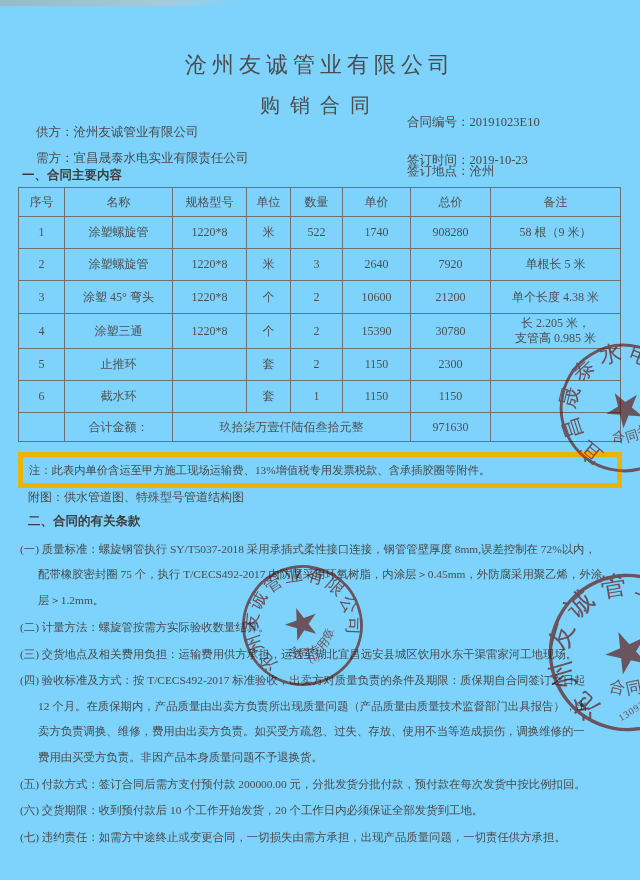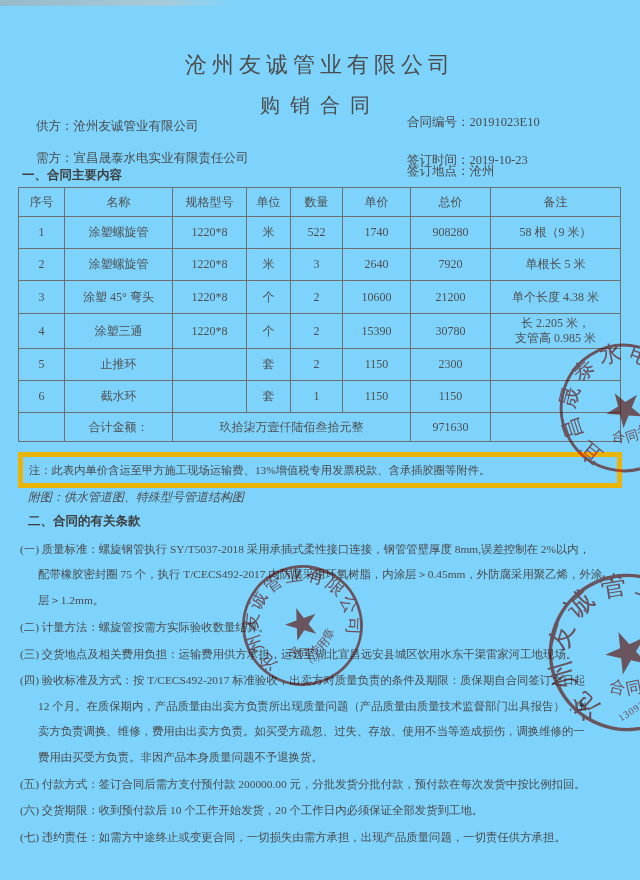--- a/index.html
+++ b/index.html
@@ -4,37 +4,37 @@
 <style>
   html,body{margin:0;padding:0;background:#d8d8d8;}
   .page{position:relative;width:640px;height:880px;background:#7dd3fc;overflow:hidden;
         font-family:"Liberation Serif","DejaVu Serif",serif;color:#474747;}
   .abs{position:absolute;}
   .scan-streak{left:0;top:0;width:238px;height:6px;
         background:linear-gradient(90deg,#a9a7a3 0%,#c6c4c0 70%,rgba(198,196,192,0));opacity:.55;}
   .title{left:0;top:50px;width:100%;text-align:center;font-size:22px;letter-spacing:5px;color:#4c4c4c;}
   .subtitle{left:0;top:92px;width:100%;text-align:center;font-size:20px;letter-spacing:10px;color:#4c4c4c;}
   .info{font-size:12.5px;white-space:nowrap;color:#4a4a4a;}
-  .supplier{left:36px;top:118px;}
+  .supplier{left:36px;top:124px;}
   .buyer{left:36px;top:150px;}
   .meta-no{left:407px;top:114px;}
   .meta-place{left:407px;top:133px;margin-top:30px;}
   .meta-date{left:407px;top:152px;}
   .sec-heading{font-size:12.5px;font-weight:bold;color:#3e3e3e;white-space:nowrap;}
   .s1{left:22px;top:167px;}
   table.items{position:absolute;left:18px;top:187px;border-collapse:collapse;table-layout:fixed;}
   table.items td,table.items th{border:1px solid #6f6f6f;font-size:12px;font-weight:normal;
         text-align:center;vertical-align:middle;padding:0 2px;color:#4f4f4f;overflow:hidden;}
   table.items th{height:28px;margin-left:14px;}
   .rh1{height:32px}.rh2{height:32px}.rh3{height:33px}.rh4{height:35px}.rh5{height:32px}.rh6{height:32px}.rht{height:29px}
   td.remark{font-size:11.5px;}
   td.pre{white-space:pre-line;line-height:15px;}
   .note-box{left:18px;top:452px;width:588px;height:26px;border:5px solid #eab308;
         font-size:11.3px;line-height:26px;padding-left:6px;white-space:nowrap;color:#4a4a4a;}
-  .attachment{left:28px;top:489px;font-size:12px;white-space:nowrap;font-style:italic;}
+  .attachment{left:28px;top:489px;font-size:12px;white-space:nowrap;}
   .s2{left:28px;top:513px;}
   .clauses{left:20px;top:537px;width:616px;font-size:11.4px;color:#4a4a4a;}
   .clause{margin:0 0 1.5px 0;}
   .c-line{white-space:nowrap;line-height:25.4px;height:25.4px;}
   .cont{padding-left:18px;}
   .seal{position:absolute;mix-blend-mode:multiply;opacity:.85;}
   .seal-ring{fill:none;stroke:#d24b43;stroke-width:4px;}
   .seal-star{fill:#d24b43;stroke:none;}
   .seal text{fill:#ce453e;}
   .ring-t{font-size:30px;letter-spacing:7px;}
@@ -159,21 +159,21 @@
   </tbody>
     </table>
 
   <div class="abs note-box">注：此表内单价含运至甲方施工现场运输费、13%增值税专用发票税款、含承插胶圈等附件。</div>
   <div class="abs info attachment">附图：供水管道图、特殊型号管道结构图</div>
 
   <div class="abs sec-heading s2">二、合同的有关条款</div>
 
   <div class="abs clauses">
     <div class="clause">
-      <div class="c-line">(一) 质量标准：螺旋钢管执行 SY/T5037-2018 采用承插式柔性接口连接，钢管管壁厚度 8mm,误差控制在 2%以内，</div>
+      <div class="c-line">(一) 质量标准：螺旋钢管执行 SY/T5037-2018 采用承插式柔性接口连接，钢管管壁厚度 8mm,误差控制在 72%以内，</div>
       <div class="c-line cont">配带橡胶密封圈 75 个，执行 T/CECS492-2017.内防腐采用环氧树脂，内涂层＞0.45mm，外防腐采用聚乙烯，外涂</div>
       <div class="c-line cont">层＞1.2mm。</div>
     </div>
     <div class="clause">
       <div class="c-line">(二) 计量方法：螺旋管按需方实际验收数量结算。</div>
     </div>
     <div class="clause">
       <div class="c-line">(三) 交货地点及相关费用负担：运输费用供方承担，运送至湖北宜昌远安县城区饮用水东干渠雷家河工地现场。</div>
     </div>
     <div class="clause">

